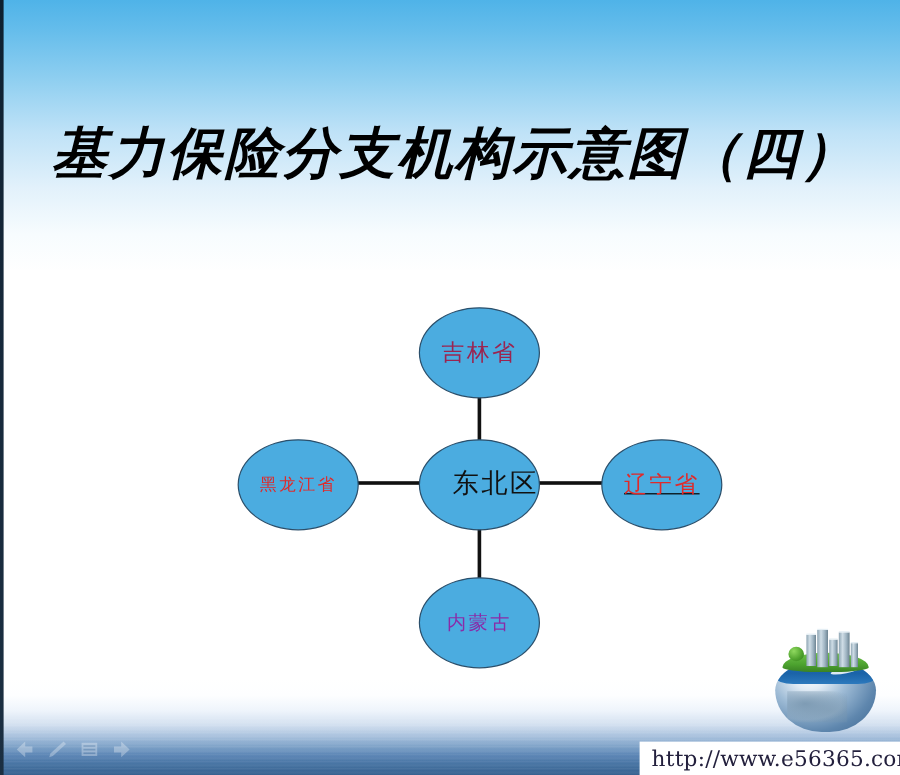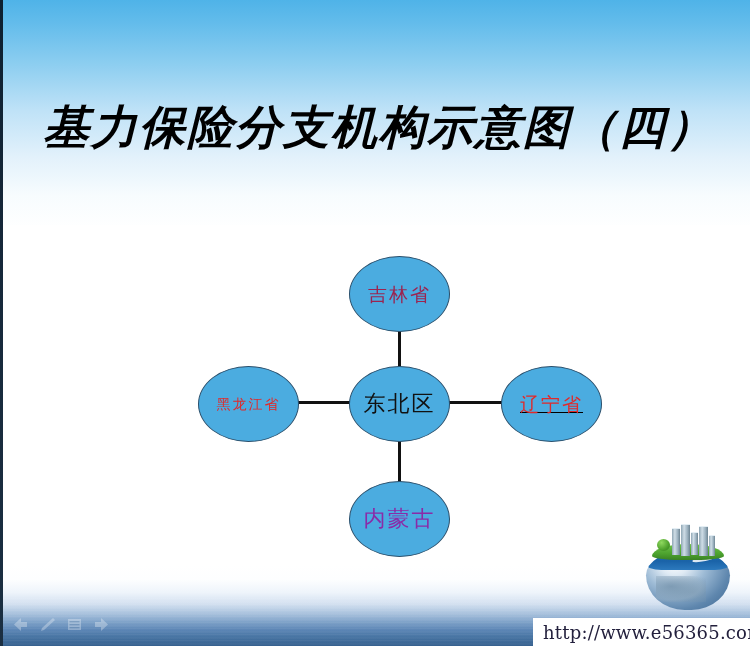--- a/index.html
+++ b/index.html
@@ -260,30 +260,30 @@
     <div class="edge v" style="left:398px; top:390px;  height:48px;"></div>
 
     <div class="node" style="left:349px; top:210px; width:101px; height:76px;">
       <span class="node-label" style="color:#9B2450;">吉林省</span>
     </div>
 
     <div class="node" style="left:198px; top:320px; width:101px; height:76px;">
       <span class="node-label" style="color:#E02A2A; font-size:14px;">黑龙江省</span>
     </div>
 
-    <div class="node" style="left:349px; top:320px; width:101px; height:76px;">
+    <div class="node" style="left:349px; top:320px; width:101px; height:76px;justify-content:flex-end;">
       <span class="node-label" style="color:#111111; font-size:22px;">东北区</span>
     </div>
 
     <div class="node" style="left:501px; top:320px; width:101px; height:76px;text-decoration:underline;">
       <span class="node-label" style="color:#E02A2A;">辽宁省</span>
     </div>
 
     <div class="node" style="left:349px; top:435px; width:101px; height:76px;">
-      <span class="node-label" style="color:#8A2BA8; font-size:22px;">内蒙古</span>
+      <span class="node-label" style="color:#8A2BA8; font-size:16px;">内蒙古</span>
     </div>
 
   </div>
 
   <div class="globe">
     <div class="globe-ball">
       <div class="globe-ocean"></div>
       <div class="globe-sheen"></div>
       <div class="globe-map"></div>
     </div>

